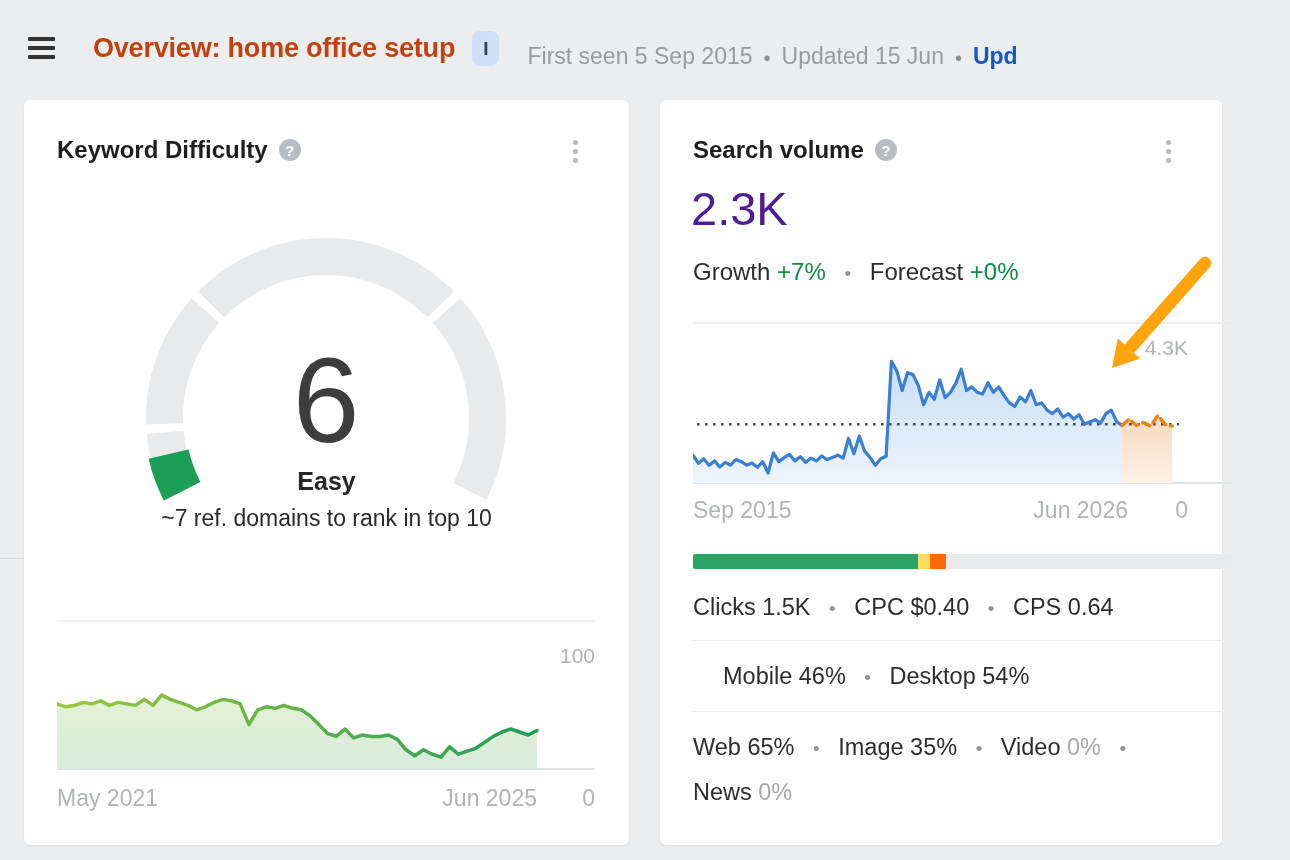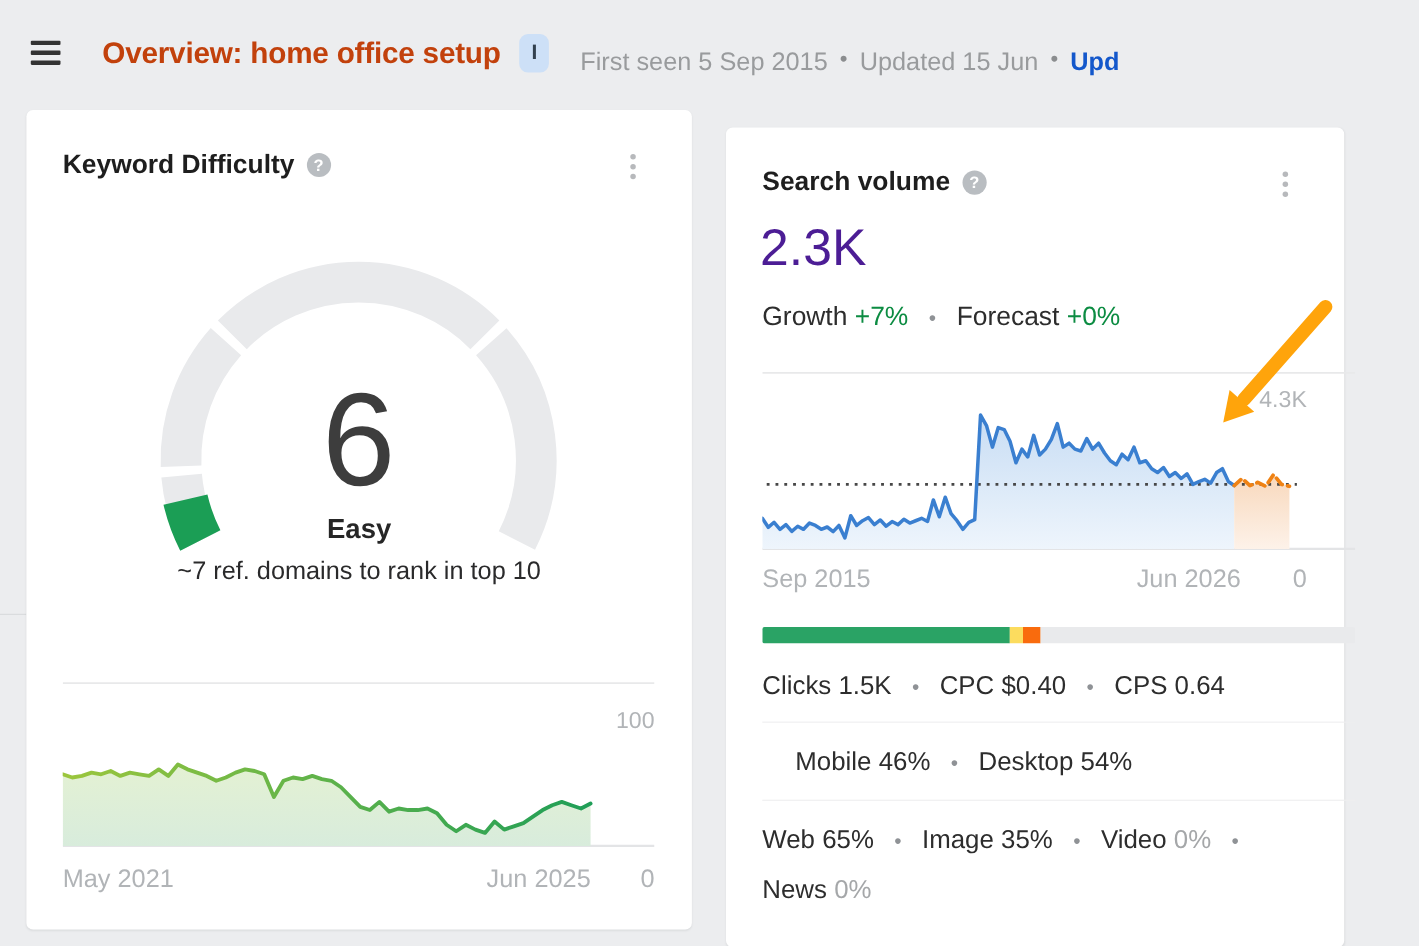--- a/index.html
+++ b/index.html
@@ -5,30 +5,30 @@
   html,body{margin:0;padding:0;}
   body{font-family:"Liberation Sans","DejaVu Sans",sans-serif;}
   .page{position:relative;width:1290px;height:860px;background:#ecedef;overflow:hidden;}
 
   
   .topbar{position:absolute;top:0;left:0;width:100%;height:96px;display:flex;align-items:center;}
   .hamburger{margin-left:28px;display:flex;flex-direction:column;gap:5px;cursor:pointer;}
   .hamburger span{display:block;width:27px;height:4px;background:#333;border-radius:1px;}
   .page-title{margin-left:38px;font-size:27px;font-weight:700;color:#c2410c;letter-spacing:-0.2px;white-space:nowrap;}
   .shortcut-badge{margin-left:17px;background:#cde0f7;color:#32404f;font-weight:600;font-size:19px;line-height:1;padding:8px 11px;border-radius:8px;}
-  .meta{margin-left:28px;font-size:23px;color:#999b9d;white-space:nowrap;display:flex;align-items:flex-start;margin-top:16px;}
+  .meta{margin-left:28px;font-size:23px;color:#999b9d;white-space:nowrap;display:flex;align-items:flex-end;margin-top:16px;}
   .meta .dot{color:#8b8d8f;margin:0 11px;font-size:20px;}
   .update-link{color:#1357cb;font-weight:700;cursor:pointer;}
 
   .gutter-line{position:absolute;left:0;top:558px;width:24px;height:1px;background:#d9dadc;}
 
   
   .card{position:absolute;background:#fff;border-radius:6px;box-shadow:0 1px 2px rgba(31,35,40,.08);}
   .card-kd{left:24px;top:100px;width:605px;height:745px;}
-  .card-sv{left:660px;top:116px;width:562px;height:745px;}
+  .card-sv{left:660px;top:100px;width:562px;height:745px;}
   .card-head{position:absolute;left:33px;top:36px;display:flex;align-items:center;gap:11px;}
   .card-title{font-size:24px;font-weight:700;color:#1e1e1e;white-space:nowrap;}
   .help{width:22px;height:22px;border-radius:50%;background:#b9bdc1;color:#fff;font-size:15px;font-weight:700;display:flex;align-items:center;justify-content:center;cursor:pointer;}
   .kebab{position:absolute;right:49px;top:38px;display:flex;flex-direction:column;gap:4px;cursor:pointer;padding:2px;}
   .kebab i{display:block;width:5px;height:5px;border-radius:50%;background:#b7b9bc;}
 
   
   .gauge-svg{position:absolute;left:112px;top:128px;}
   .gauge-score{position:absolute;left:112px;top:240px;width:380px;text-align:center;font-size:120px;line-height:120px;font-weight:400;color:#3d3d3d;}
   .gauge-label{position:absolute;left:0;top:366px;width:100%;text-align:center;font-size:25px;line-height:30px;font-weight:700;color:#262626;}

